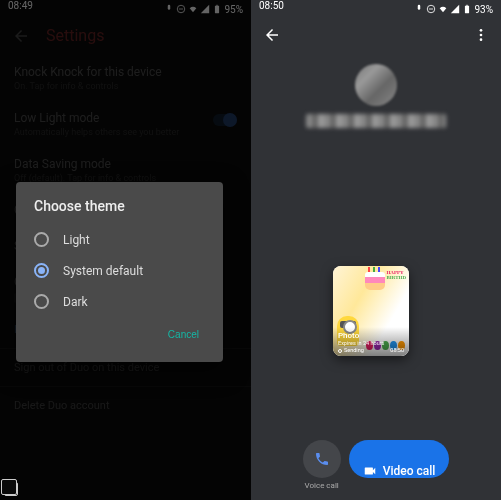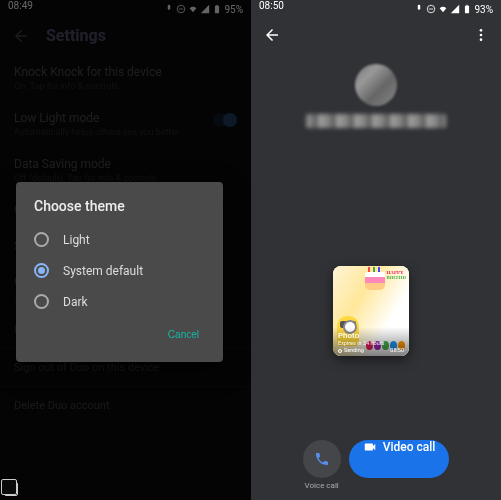--- a/index.html
+++ b/index.html
@@ -10,21 +10,21 @@
 
   
   .status-bar { height: 18px; display: flex; justify-content: space-between; padding: 0 8px; font-size: 10px; color: #e0e0e0; }
   .status-bar.light { color: #fff; }
   .status-right { display: flex; align-items: center; gap: 2px; }
   .status-icon { width: 10px; height: 10px; display: inline-block; }
 
   
   .settings-header { display: flex; align-items: center; padding: 8px 12px 10px; gap: 16px; }
   .back-arrow { width: 18px; height: 18px; fill: #999; cursor: pointer; }
-  .settings-title { color: #c4b5fd; font-size: 16px; font-weight: 700; }
+  .settings-title { color: #ef4444; font-size: 16px; font-weight: 400; }
 
   
   .settings-item { padding: 10px 14px; display: flex; align-items: flex-start; justify-content: flex-start; }
   .settings-item-text { flex: 1; }
   .settings-item-title { color: #aaa; font-size: 12px; margin-bottom: 2px; }
   .settings-item-sub { color: #555; font-size: 9px; }
   .switch { width: 24px; height: 12px; border-radius: 7px; background: #1a3a5a; position: relative; margin-top: 3px; }
   .switch::after { content: ''; position: absolute; right: 0; top: -1px; width: 14px; height: 14px; border-radius: 50%; background: #4285f4; }
   .link-text { color: #5a8dc9; font-size: 11px; padding: 10px 14px; }
   .dim-link { color: #888; font-size: 11px; padding: 10px 14px; }
@@ -74,21 +74,21 @@
   .photo-exp { font-size: 5.5px; opacity: 0.9; }
   .photo-status-row { display: flex; justify-content: space-between; align-items: center; font-size: 5.5px; margin-top: 1px; }
   .sending-dot { width: 4px; height: 4px; border: 1px solid #fff; border-radius: 50%; display: inline-block; margin-right: 2px; vertical-align: middle; }
 
   
   .action-row { position: absolute; bottom: 10px; left: 0; right: 0; display: flex; align-items: center; justify-content: center; gap: 8px; padding: 0 10px; }
   .action-col { display: flex; flex-direction: column; align-items: center; gap: 3px; }
   .circle-btn { width: 38px; height: 38px; border-radius: 50%; background: #44464a; display: flex; align-items: center; justify-content: center; cursor: pointer; }
   .circle-btn svg { fill: #5a8dee; width: 16px; height: 16px; }
   .circle-btn.msg svg { fill: #ff6b7a; }
-  .pill-btn { height: 38px; padding: 0 14px; border-radius: 20px; background: #1a73e8; display: flex; align-items: flex-start; gap: 6px; color: #fff; font-size: 12px; font-weight: 500; cursor: pointer; }
+  .pill-btn { height: 38px; padding: 0 14px; border-radius: 20px; background: #1a73e8; display: flex; align-items: flex-end; gap: 6px; color: #fff; font-size: 12px; font-weight: 500; cursor: pointer; }
   .pill-btn svg { fill: #fff; width: 14px; height: 14px; }
   .action-label { color: #aaa; font-size: 8px; text-align: right; }
 
   .dimmed { opacity: 0.35; }
 </style>
 </head>
 <body>
 
 <div class="screen screen-left">
   <div class="status-bar">

